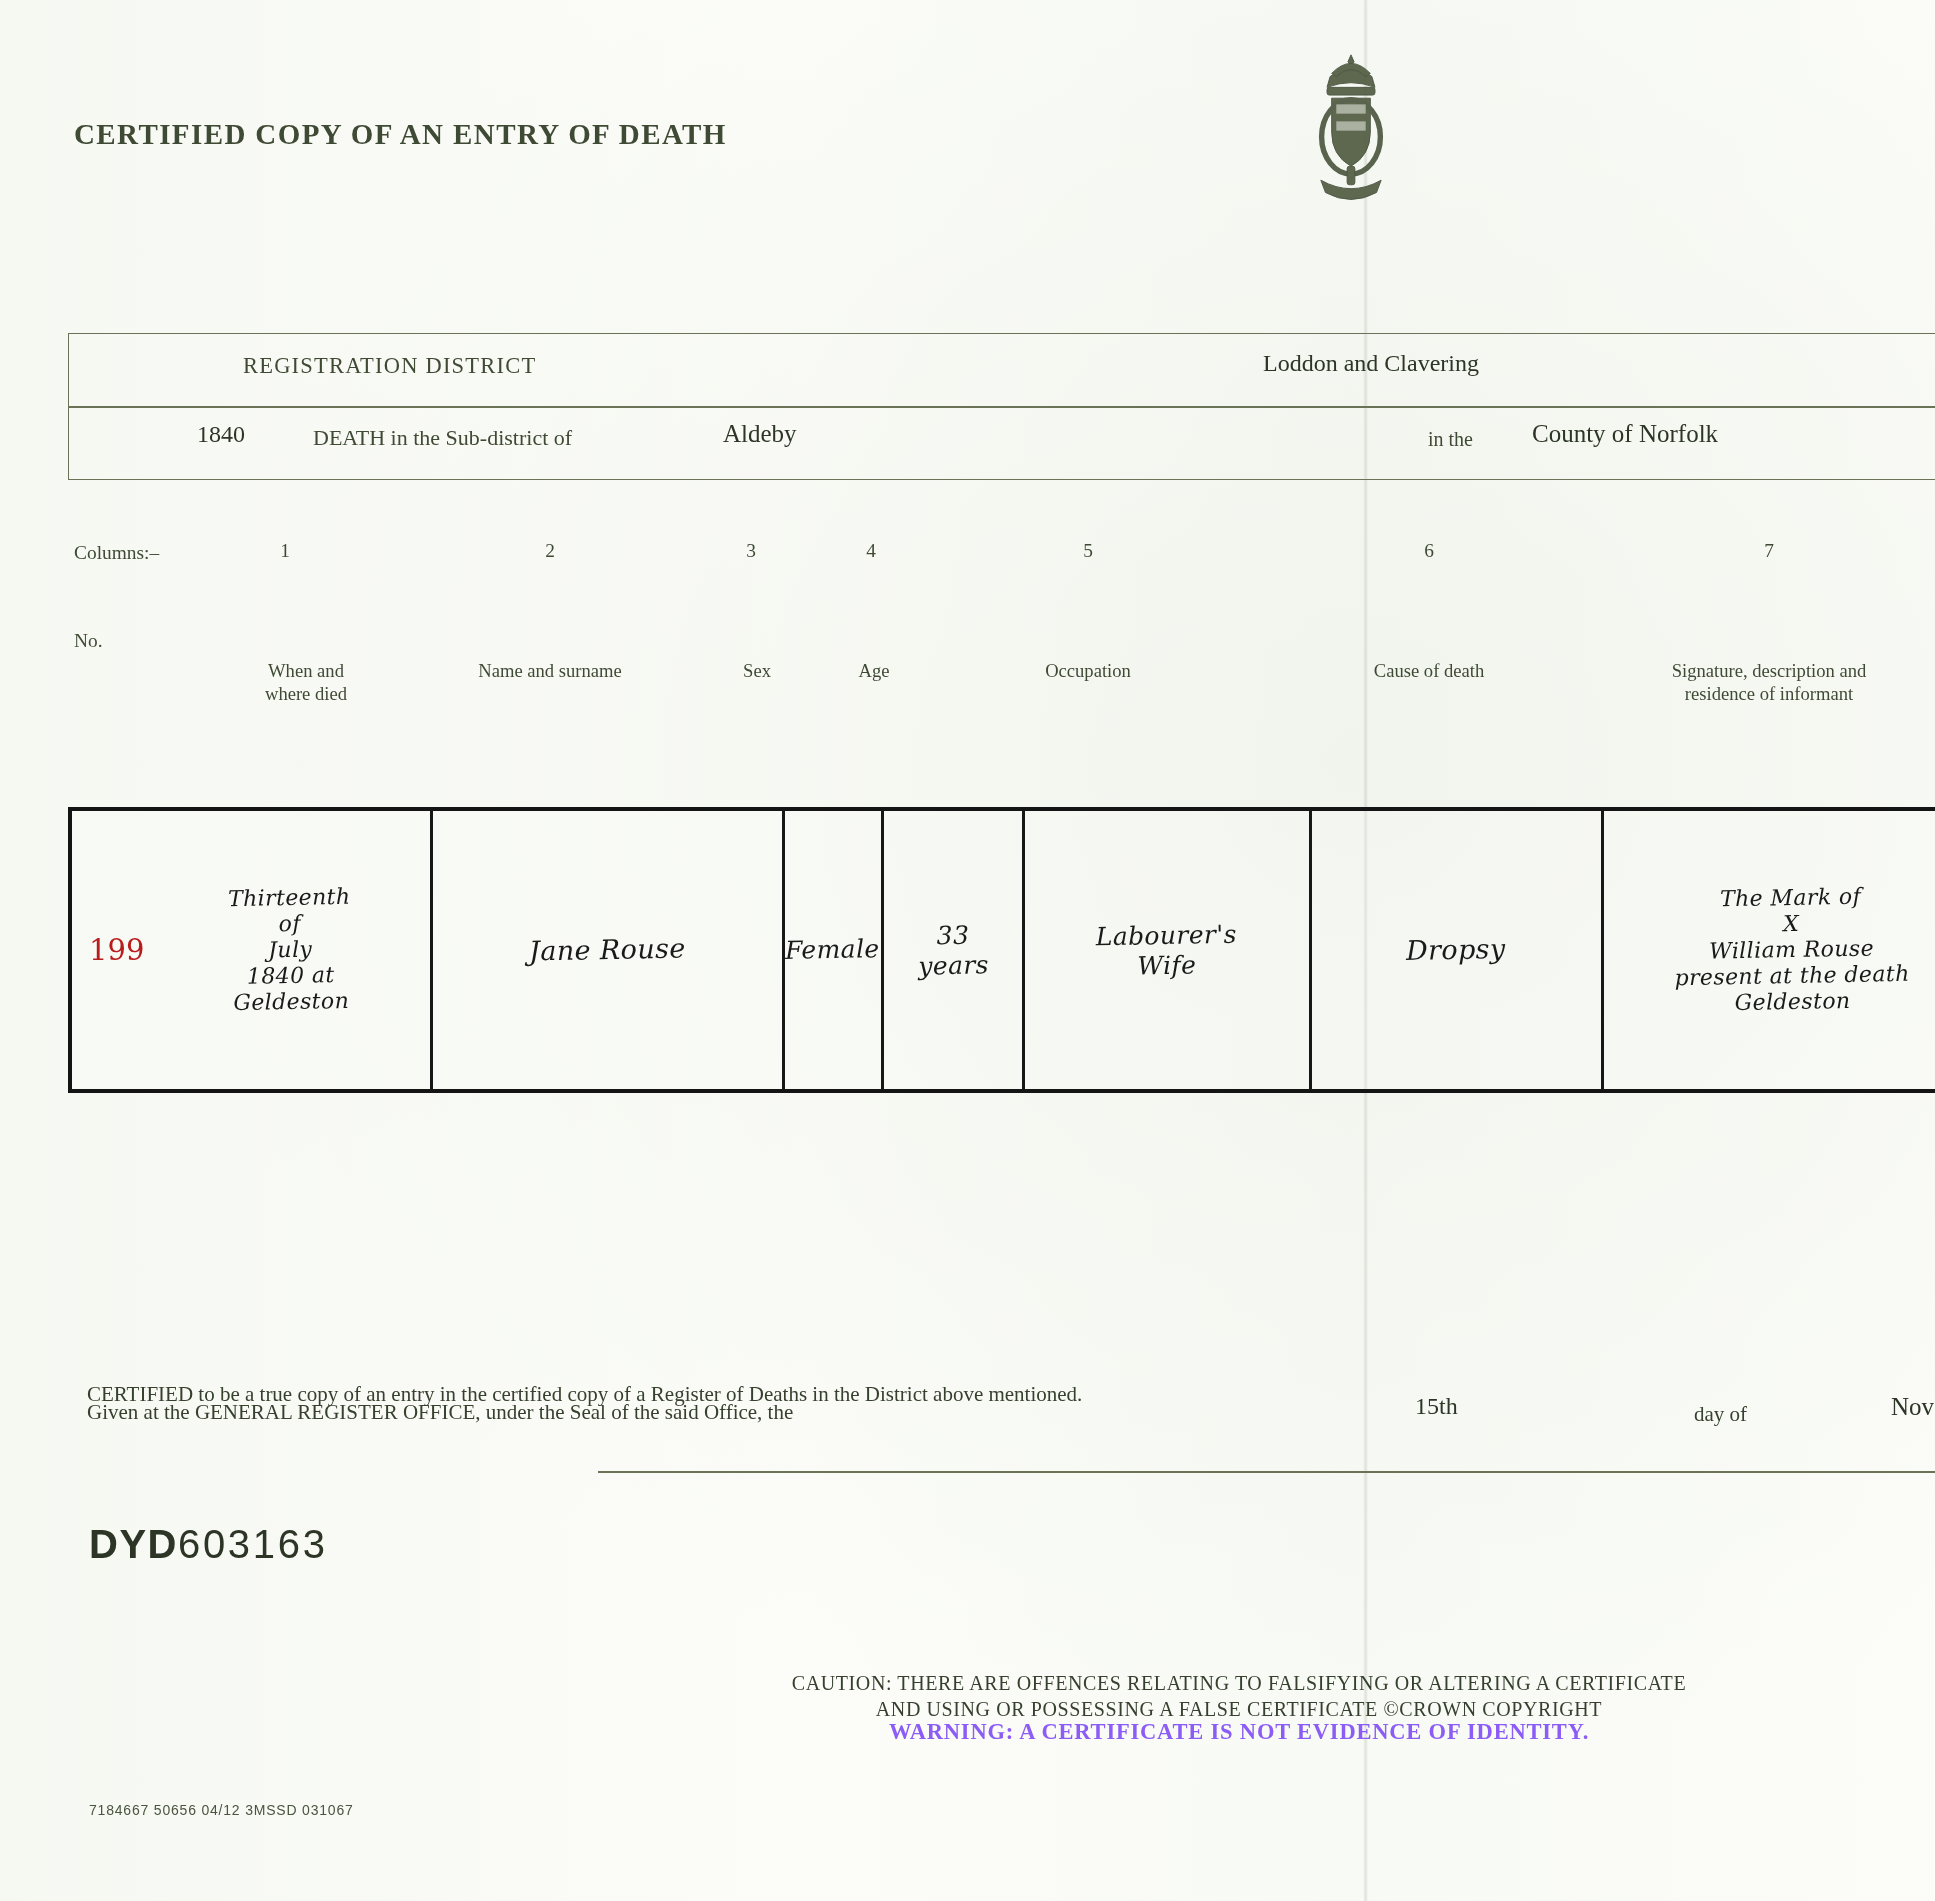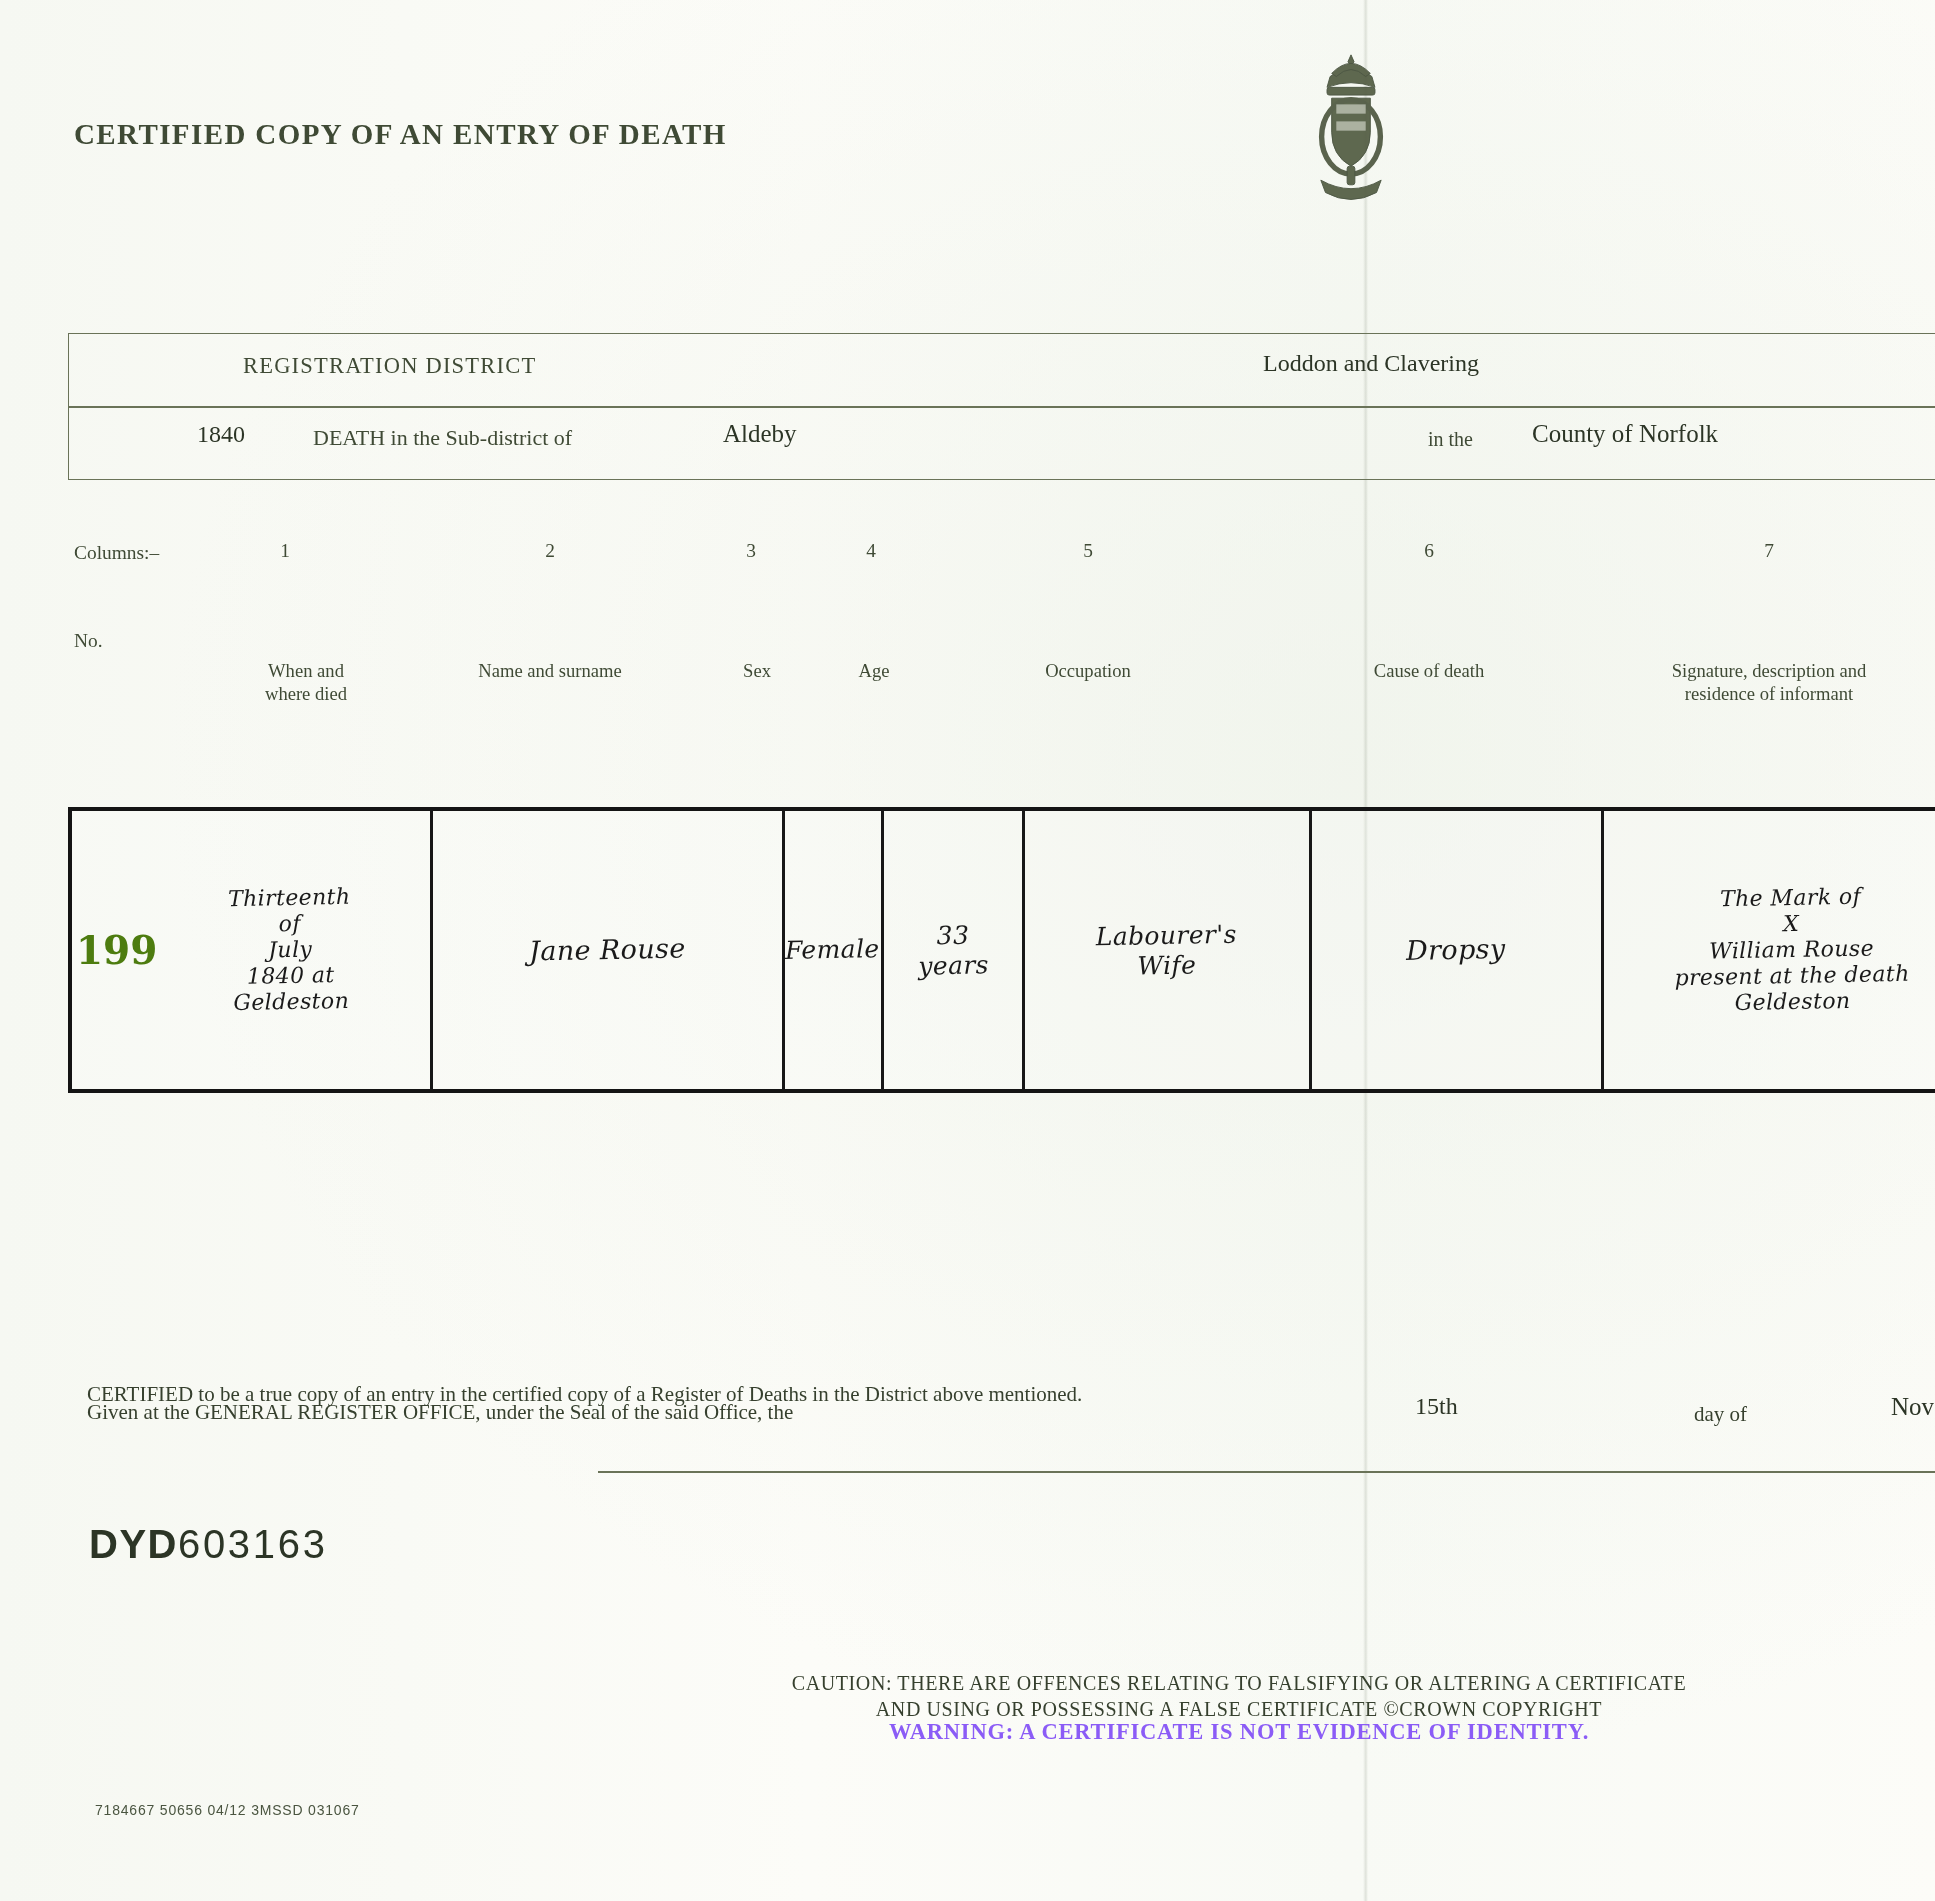--- a/index.html
+++ b/index.html
@@ -193,23 +193,23 @@
     color: #1a1a1a;
     line-height: 1.18;
     letter-spacing: 0.4px;
     transform: rotate(-1.1deg);
   }
   .hand.sm { font-size: 22px; }
   .hand.md { font-size: 25px; }
   .hand.lg { font-size: 27px; }
   .print-num {
     font-family: "DejaVu Serif", serif;
-    font-size: 39px;
-    color: #4d7c0f;
-    font-weight: bold;
+    font-size: 29px;
+    color: #b91c1c;
+    font-weight: normal;
   }
 
   
   .cert-text {
     position: absolute;
     left: 87px;
     top: 1338px;
     font-size: 21px;
     color: #36402e;
     white-space: nowrap;
@@ -287,21 +287,20 @@
     letter-spacing: 0.8px;
   }
   .footcode {
     position: absolute;
     left: 89px;
     top: 1802px;
     font-size: 14px;
     letter-spacing: 0.8px;
     color: #4a5540;
     font-family: "Liberation Sans", sans-serif;
-    margin-left: 6px;
   }
 </style>
 </head>
 <body>
 
 <div class="page">
   <div class="paper-tint"></div>
   <div class="fold fold-main"></div>
 
   <div class="hdr-title">CERTIFIED COPY OF AN ENTRY OF DEATH</div>

